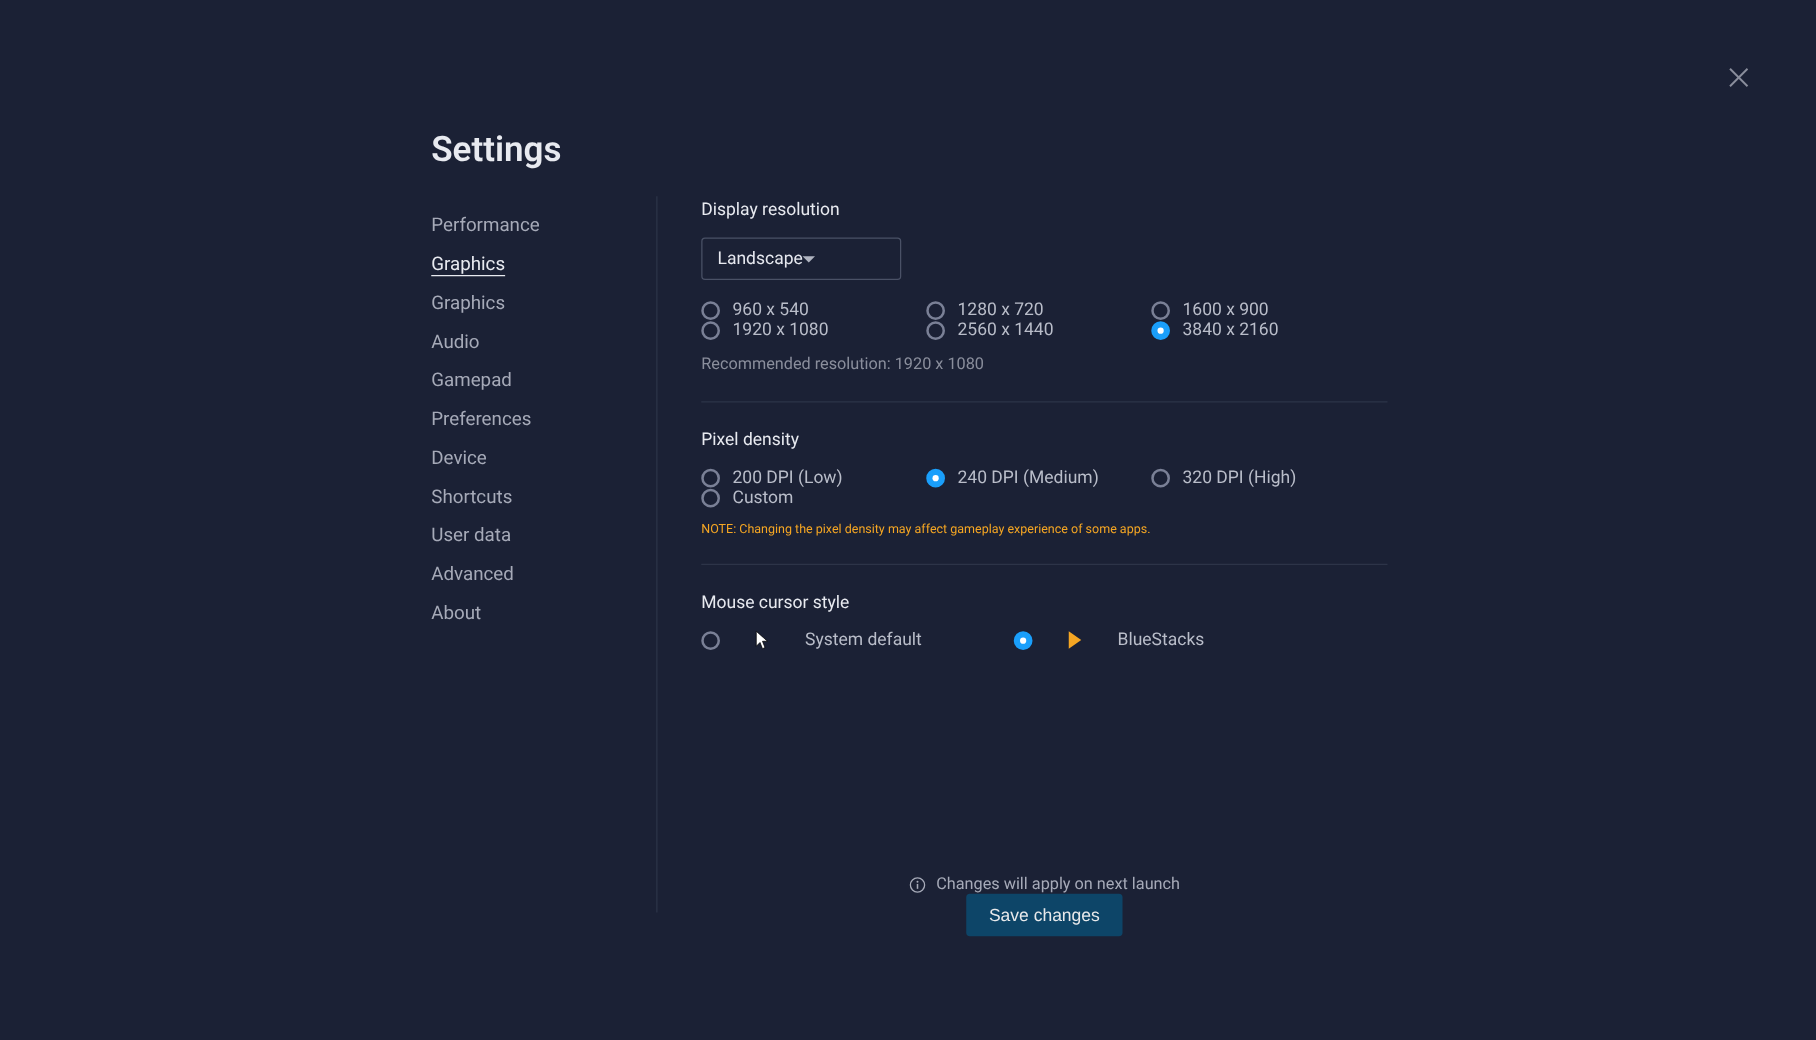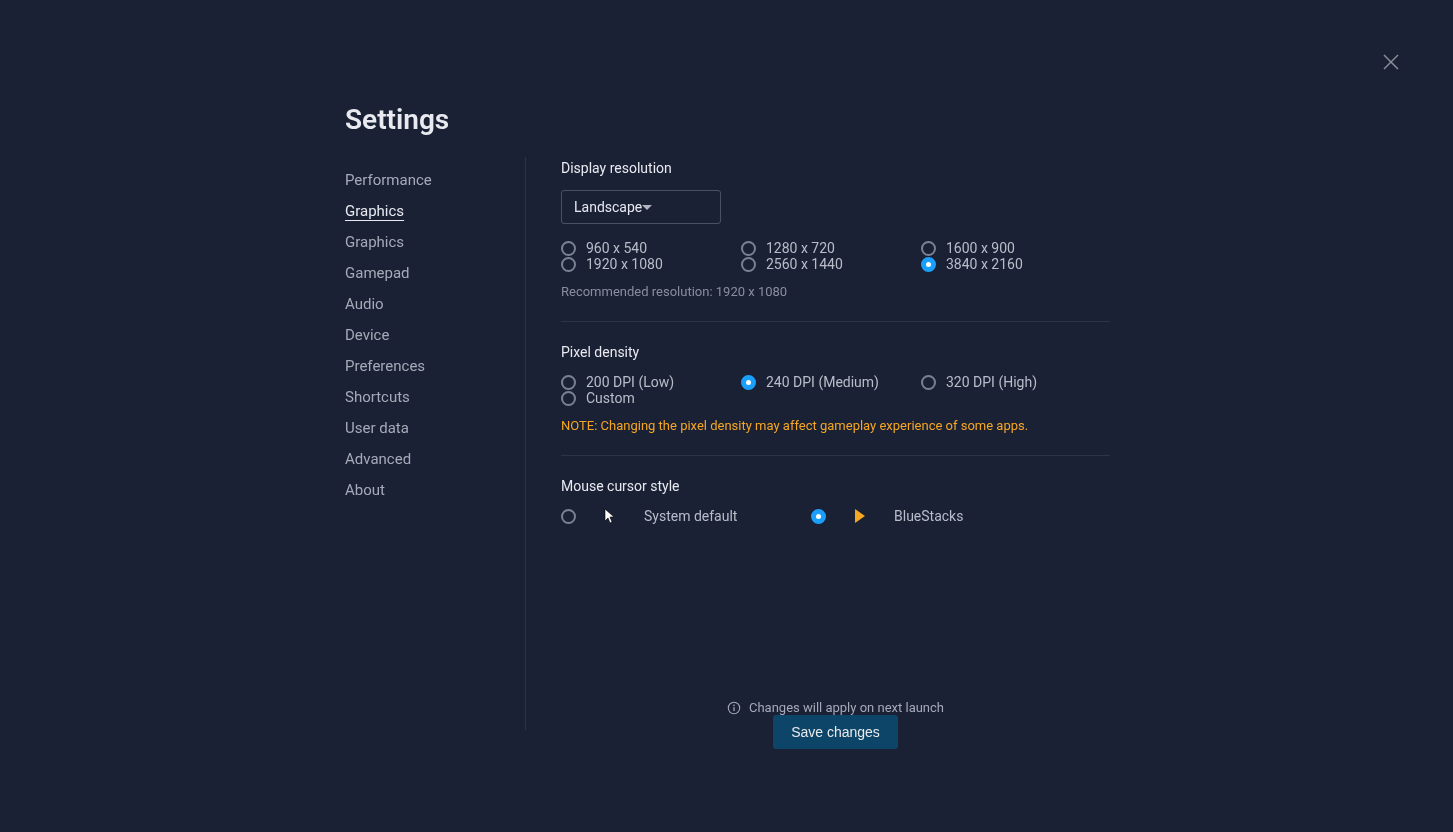--- a/index.html
+++ b/index.html
@@ -17,21 +17,21 @@
   .select .caret { width: 0; height: 0; border-left: 5px solid transparent; border-right: 5px solid transparent; border-top: 5px solid #b0b4c0; }
   .radio-grid { display: grid; grid-template-columns: 180px 180px 180px; margin-bottom: 12px; }
   .radio-row { display: flex; align-items: center; gap: 10px; cursor: pointer; }
   .radio-outer { width: 15px; height: 15px; border: 2px solid #7a8096; border-radius: 50%; display: flex; align-items: center; justify-content: center; flex-shrink: 0; }
   .radio-row.selected .radio-outer { border-color: #1a9ffb; background: #1a9ffb; }
   .radio-inner { width: 5px; height: 5px; border-radius: 50%; background: transparent; }
   .radio-row.selected .radio-inner { background: #fff; }
   .radio-label { font-size: 14px; color: #b9bdc9; }
   .hint { font-size: 13px; color: #8a8e9c; margin-top: 4px; }
   .hr { border: none; border-top: 1px solid #2d3448; margin: 22px 0; }
-  .note-warning { font-size: 13px; color: #f5a623; margin-top: 3px; }
+  .note-warning { font-size: 10px; color: #f5a623; margin-top: 3px; }
   .cursor-grid { display: grid; grid-template-columns: 250px 250px; }
   .cursor-row { display: flex; align-items: center; gap: 26px; cursor: pointer; }
   .cursor-icon { width: 16px; height: 16px; display: flex; align-items: center; justify-content: center; flex-shrink: 0; }
   .footer { position: absolute; left: 561px; top: 700px; width: 549px; display: flex; align-items: center; justify-content: space-between; flex-direction: column; }
   .footer-note { display: flex; align-items: center; gap: 8px; font-size: 13px; color: #a6aab8; }
   .footer-note .info-icon { width: 14px; height: 14px; }
   .save-btn { background: #0c4a6e; color: #fff; border: none; border-radius: 3px; padding: 9px 18px; font-size: 14px; opacity: 0.9; cursor: pointer; }
 </style>
 </head>
 <body>
@@ -42,24 +42,24 @@
       <line x1="17" y1="3" x2="3" y2="17" stroke="currentColor" stroke-width="1.5"></line>
     </svg>
 </div>
 
 <h1 class="page-title">Settings</h1>
 
 <nav class="sidebar" id="sidebar">
     <div class="sidebar-item">Performance</div>
     <div class="sidebar-item active">Graphics</div>
     <div class="sidebar-item">Graphics</div>
+    <div class="sidebar-item">Audio</div>
     <div class="sidebar-item">Gamepad</div>
-    <div class="sidebar-item">Audio</div>
+    <div class="sidebar-item">Preferences</div>
     <div class="sidebar-item">Device</div>
-    <div class="sidebar-item">Preferences</div>
     <div class="sidebar-item">Shortcuts</div>
     <div class="sidebar-item">User data</div>
     <div class="sidebar-item">Advanced</div>
     <div class="sidebar-item">About</div>
   </nav>
 
 <div class="divider"></div>
 
 <div class="content">
 

